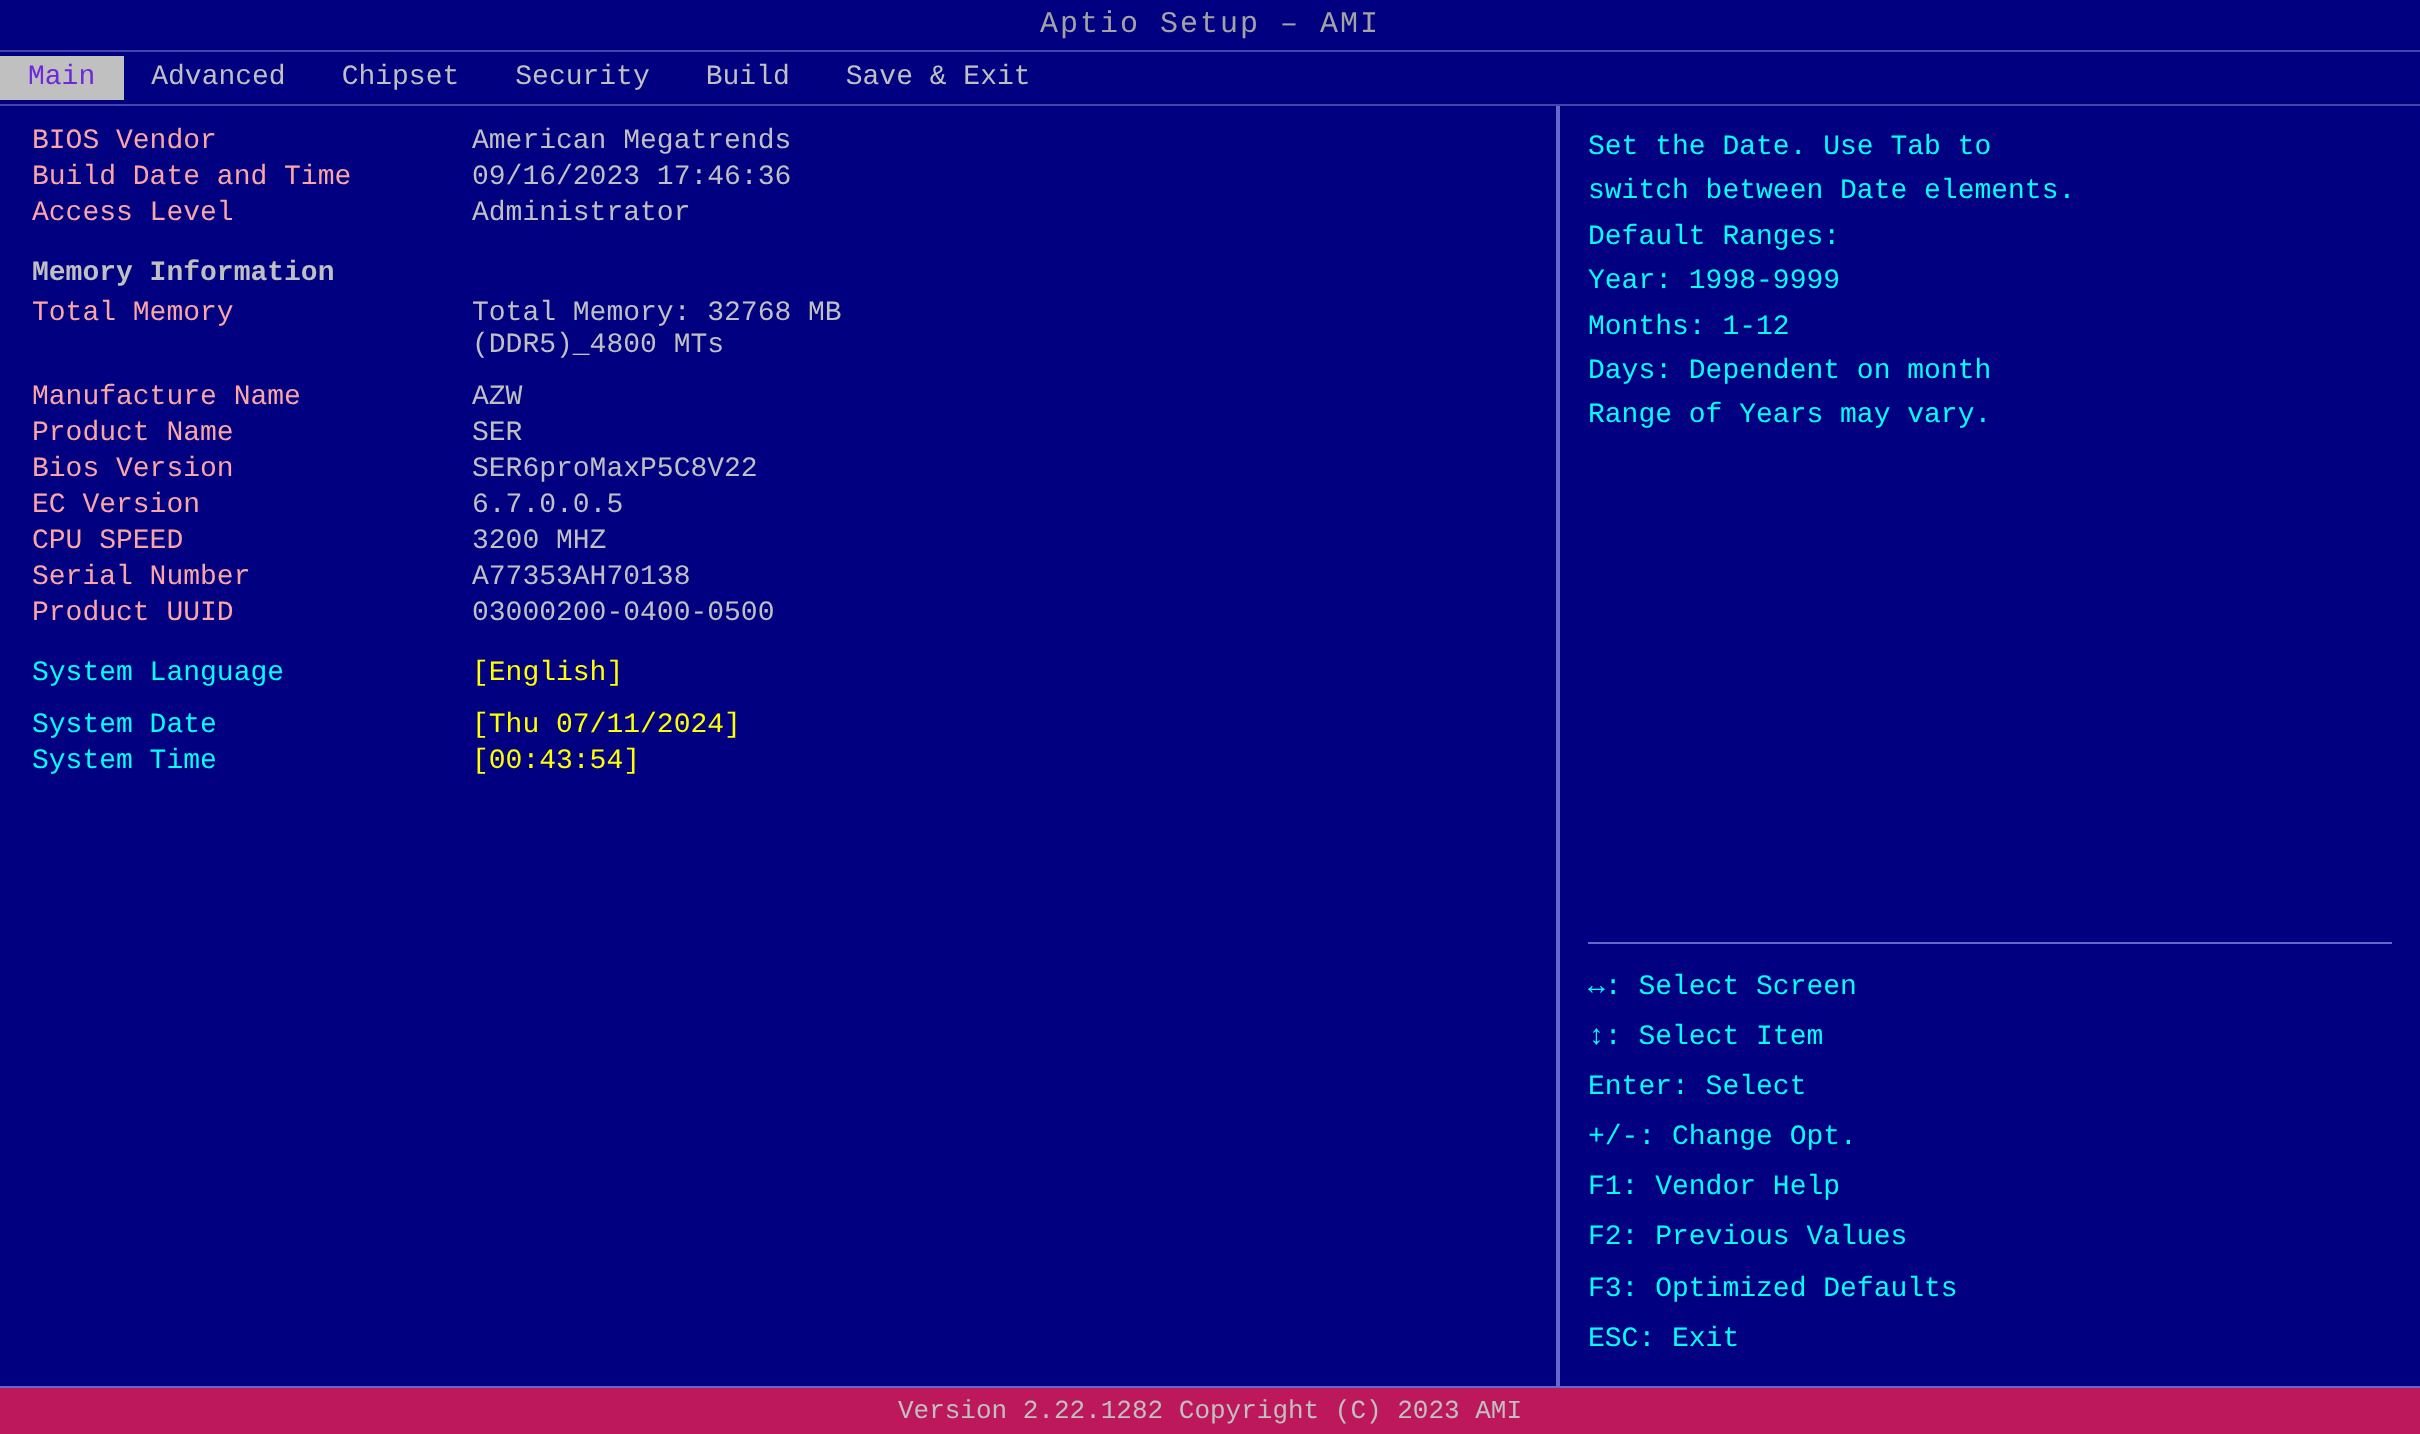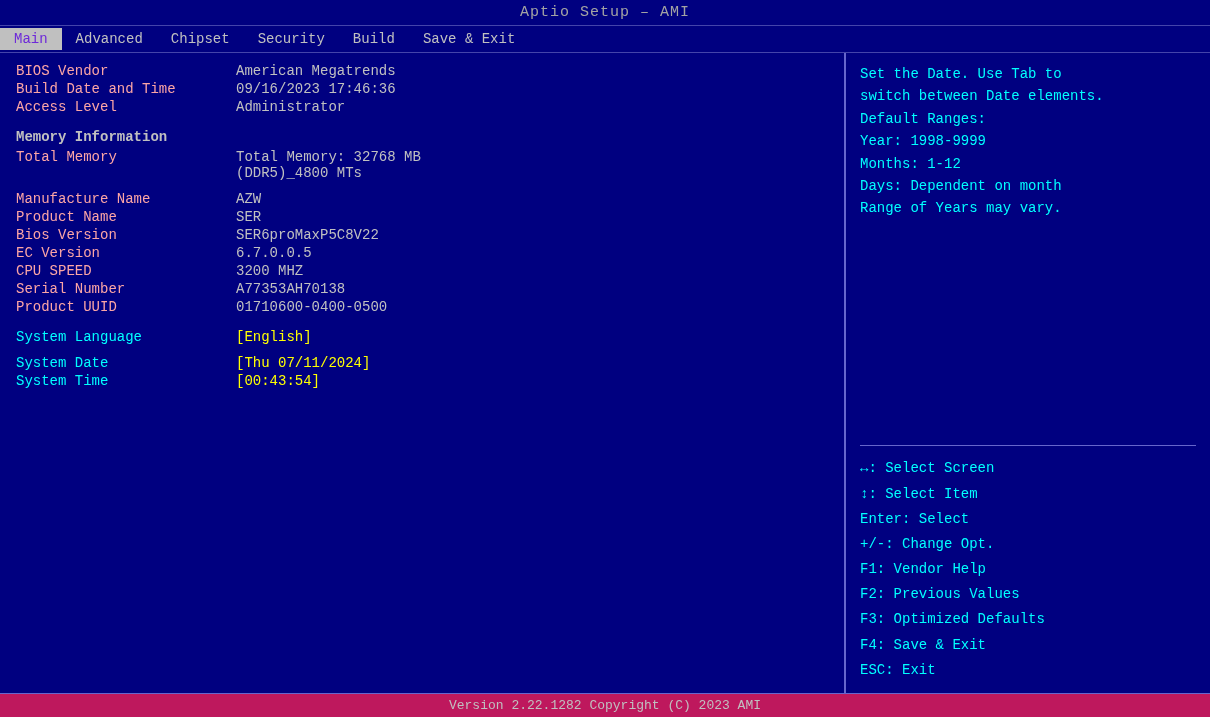--- a/index.html
+++ b/index.html
@@ -90,21 +90,21 @@
     .field-label.cyan, .field-value.cyan {
       color: #00ffff;
     }
 
     .field-value.yellow {
       color: #ffff00;
     }
 
     
     #right-panel {
-      width: 364px;
+      width: 430px;
       background: #000080;
       padding: 10px 14px;
       color: #00ffff;
       font-size: 14px;
       display: flex;
       flex-direction: column;
     }
 
     #help-text {
       color: #00ffff;
@@ -198,21 +198,21 @@
     <div class="field-row">
       <span class="field-label">CPU SPEED</span>
       <span class="field-value">3200 MHZ</span>
     </div>
     <div class="field-row">
       <span class="field-label">Serial Number</span>
       <span class="field-value">A77353AH70138</span>
     </div>
     <div class="field-row">
       <span class="field-label">Product UUID</span>
-      <span class="field-value">01710600-0400-0500</span>
+      <span class="field-value">03000200-0400-0500</span>
     </div>
 
     <div style="margin-top:14px;">
       <div class="field-row">
         <span class="field-label cyan">System Language</span>
         <span class="field-value yellow">[English]</span>
       </div>
       <div style="margin-top:10px;"></div>
       <div class="field-row">
         <span class="field-label cyan">System Date</span>
@@ -237,21 +237,20 @@
     </div>
     <hr id="divider">
     <div id="key-legend">
       <div>↔: Select Screen</div>
       <div>↕: Select Item</div>
       <div>Enter: Select</div>
       <div>+/-: Change Opt.</div>
       <div>F1: Vendor Help</div>
       <div>F2: Previous Values</div>
       <div>F3: Optimized Defaults</div>
-      <div>F4: Save &amp; Exit</div>
       <div>ESC: Exit</div>
     </div>
   </div>
 
 </div>
 
 <div id="footer">
   <span>Version 2.22.1282 Copyright (C) 2023 AMI</span>
 </div>
 

